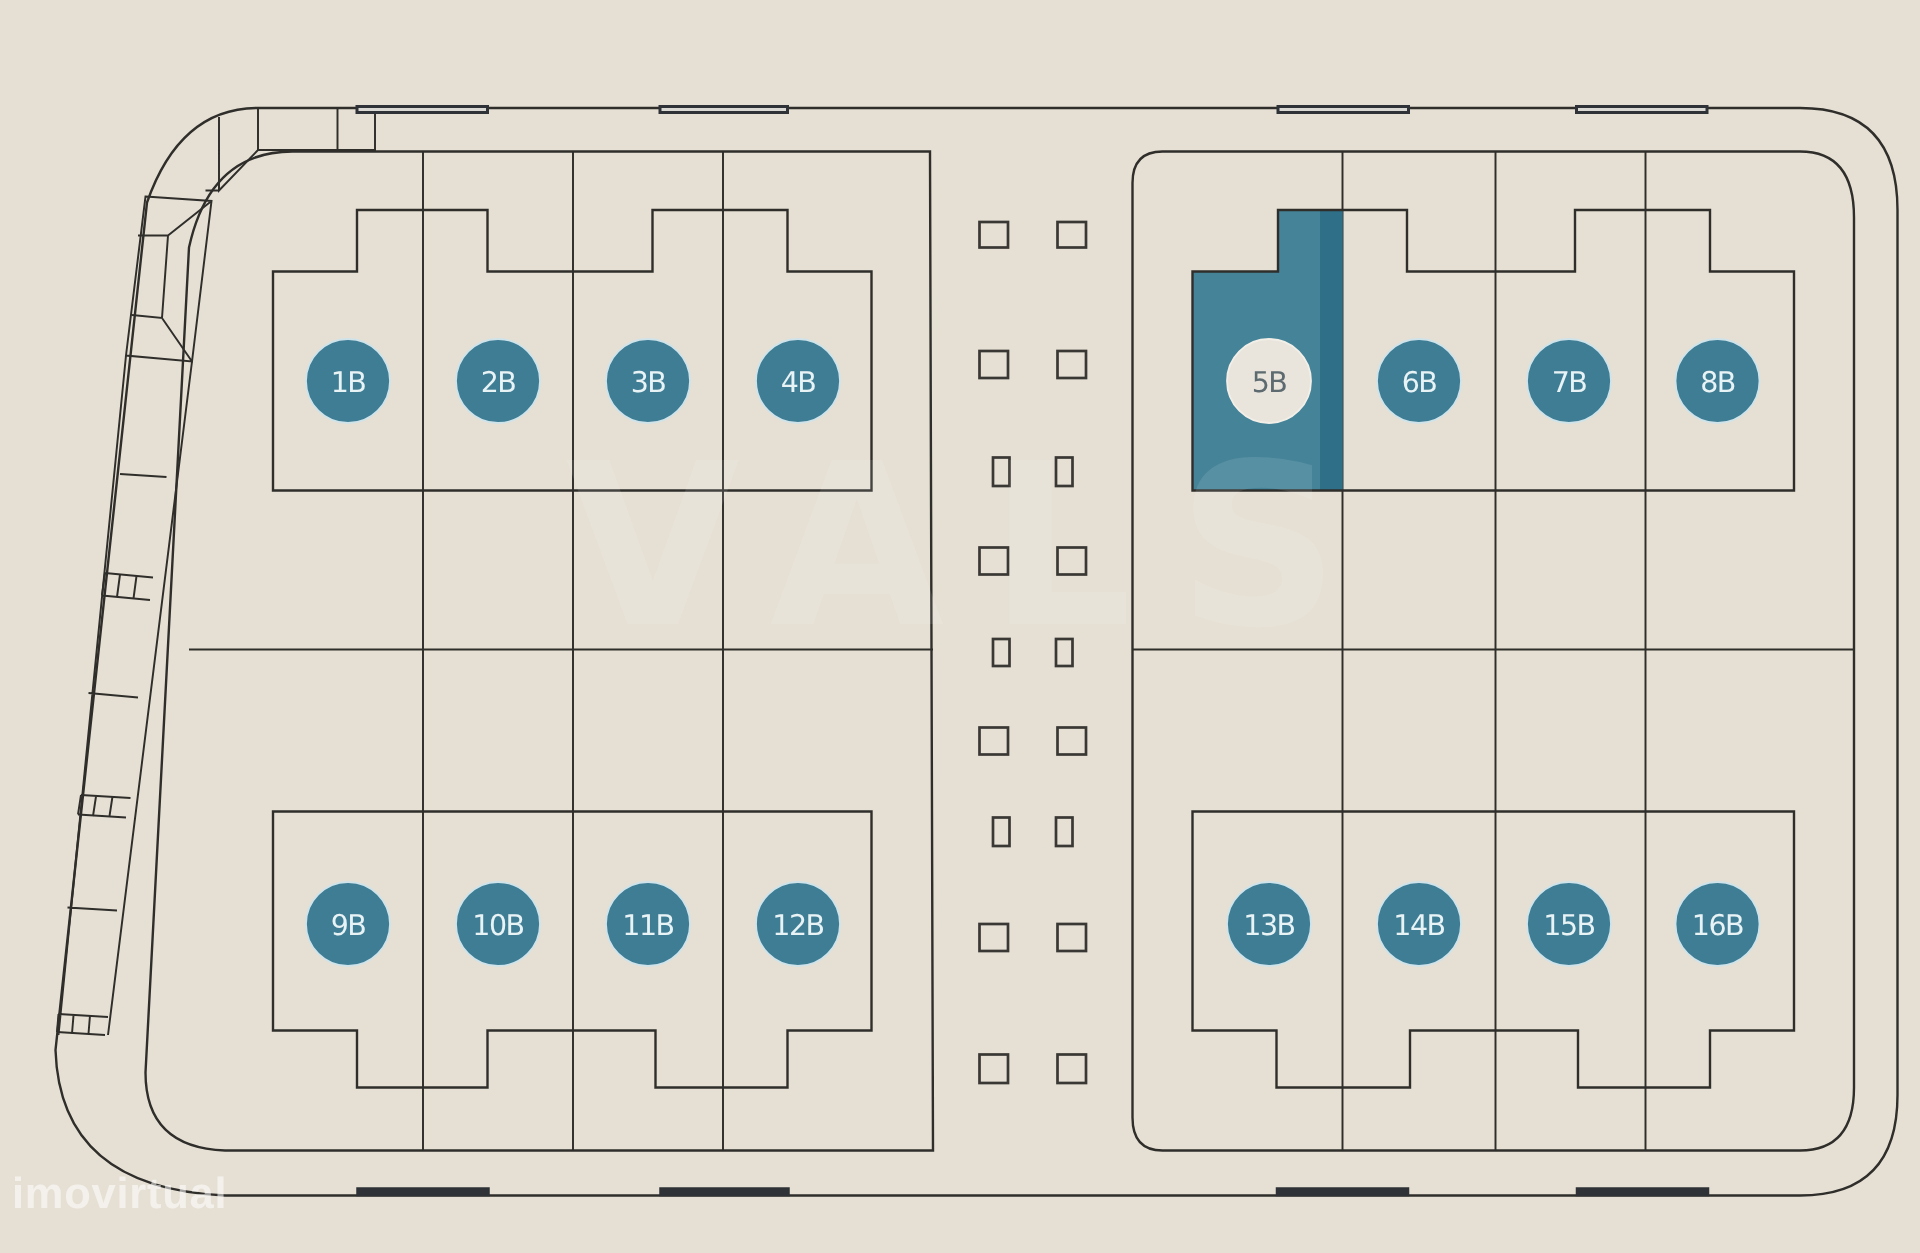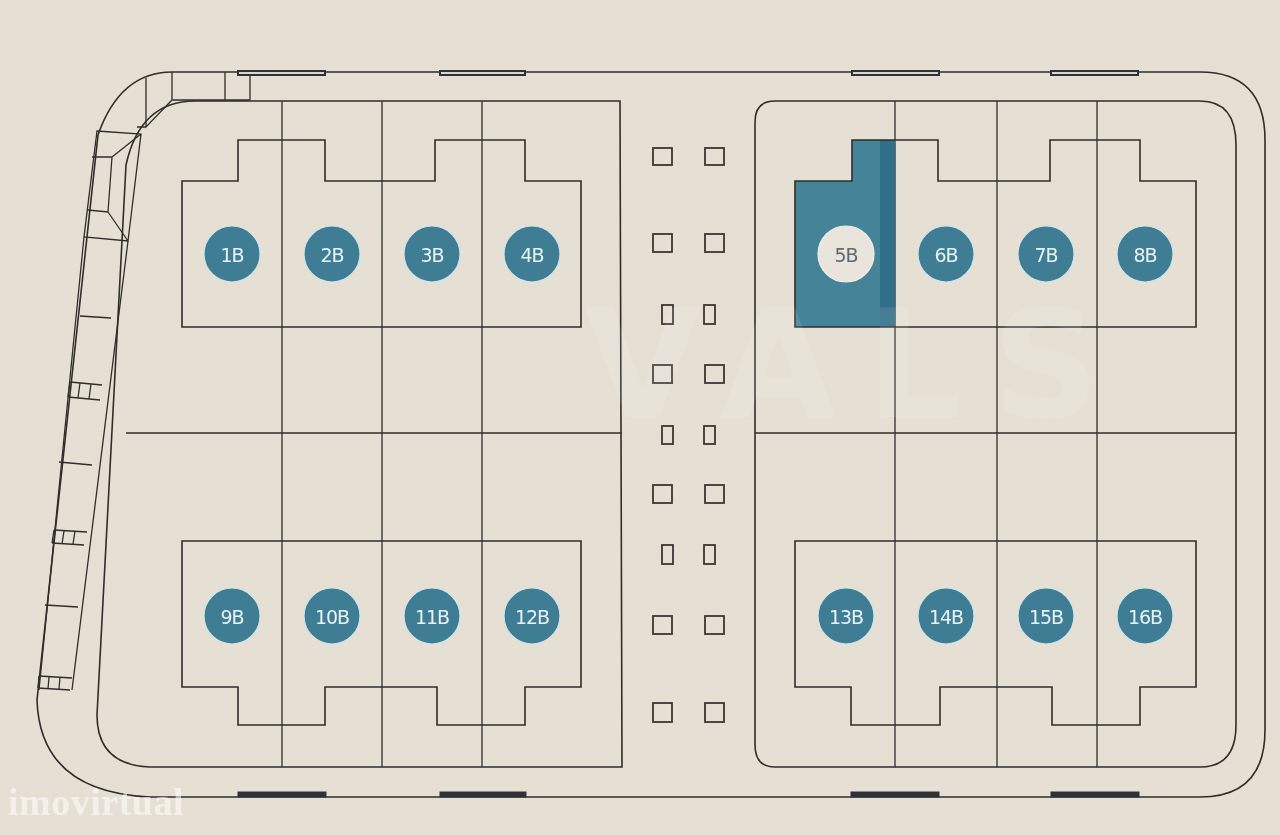--- a/index.html
+++ b/index.html
@@ -17,28 +17,28 @@
   .post { fill: none; stroke: #3a3834; stroke-width: 1.8; }
   .lot-hl { fill: #3c7d96; fill-opacity: 0.95; }
   .lot-hl-side { fill: #2f6f88; }
   .badge circle { fill: #3e7d94; stroke: #cfe3ea; stroke-width: 1.2; }
   .badge text { fill: #e8f3f6; font-family: "DejaVu Sans", sans-serif; font-size: 19px; text-anchor: middle; dominant-baseline: central; letter-spacing: -1px; }
   .badge.selected circle { fill: #e9e5dc; stroke: #f2efe8; }
   .badge.selected text { fill: #5d6a70; }
   .badge { cursor: pointer; }
   #watermark {
     position: absolute; left: 8px; top: 780px;
-    font-family: Liberation Serif, serif; font-weight: bold;
-    font-size: 38px; color: rgba(255,255,255,0.55); letter-spacing: 0.5px;
+    font-family: Liberation Sans, sans-serif; font-weight: bold;
+    font-size: 29px; color: rgba(255,255,255,0.55); letter-spacing: 0.5px;
   }
   #bg-watermark {
     position: absolute; left: 170px; top: 290px; width: 960px;
     font-family: "DejaVu Sans", sans-serif; font-weight: bold;
     font-size: 150px; color: rgba(255,255,255,0.10); letter-spacing: 30px;
-    text-align: right; pointer-events: none; line-height: 1;
+    text-align: center; pointer-events: none; line-height: 1;
   }
 </style>
 </head>
 <body>
 
 <svg id="plan" viewBox="0 0 1280 835" xmlns="http://www.w3.org/2000/svg">
 
   <path class="ln" d="M 172 72 L 1200 72 Q 1265 72 1265 140 L 1265 730 Q 1265 797 1200 797 L 150 797
            Q 40 792 37 700 L 98 135 Q 120 72 172 72 Z"></path>
 

